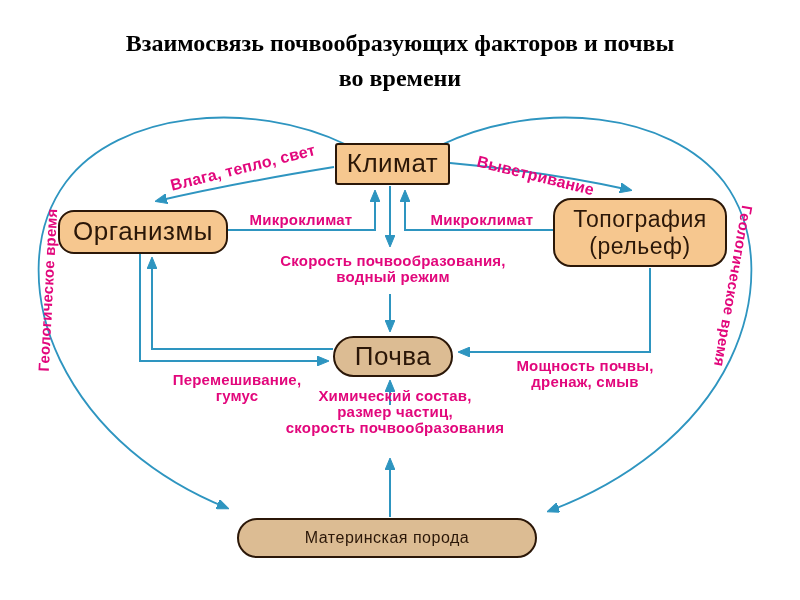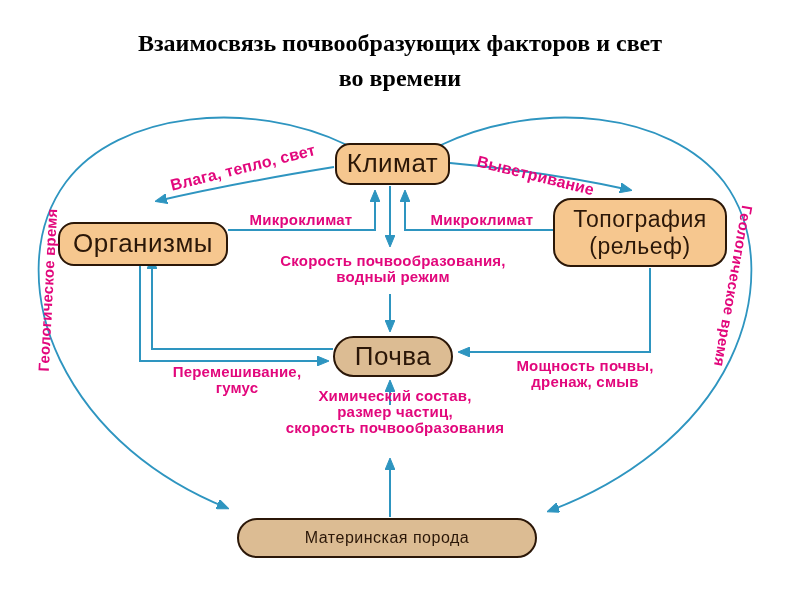--- a/index.html
+++ b/index.html
@@ -34,21 +34,21 @@
     position:absolute;color:var(--c-label);font-weight:bold;
     font-size:15px;line-height:16px;text-align:center;white-space:pre-line;
     letter-spacing:0.2px;
   }
 </style>
 </head>
 <body>
 
 <div id="stage">
 
-  <div class="title">Взаимосвязь почвообразующих факторов и свет
+  <div class="title">Взаимосвязь почвообразующих факторов и почвы
 во времени</div>
 
   <svg class="wires" width="800" height="600" viewBox="0 0 800 600">
     <defs>
       <marker id="ah" markerUnits="userSpaceOnUse" markerWidth="12" markerHeight="10" refX="10" refY="5" orient="auto">
         <path d="M0,0 L12,5 L0,10 Z" fill="#2e95c0" style="fill:var(--c-arrow)" stroke="none"></path>
       </marker>
     </defs>
 
     <path stroke-width="1.8" marker-end="url(#ah)" d="M 347,145 C 250,98 118,112 66,182 C 29,232 32,302 60,360 C 95,432 158,480 227,508"></path>
@@ -71,44 +71,44 @@
 
     <path stroke-width="2" marker-end="url(#ah)" d="M 140,254 L 140,361 L 327,361"></path>
 
     <path stroke-width="2" marker-end="url(#ah)" d="M 650,268 L 650,352 L 460,352"></path>
 
     <path stroke-width="2" marker-end="url(#ah)" d="M 390,517 L 390,460"></path>
 
     <path stroke-width="2" marker-end="url(#ah)" d="M 390,405 L 390,382"></path>
   </svg>
 
-  <div class="node" style="left:335px;top:143px;width:115px;height:42px;border-radius:15px;font-size:26px;"><span>Климат</span></div>
+  <div class="node" style="left:335px;top:143px;width:115px;height:42px;border-radius:3px;font-size:26px;"><span>Климат</span></div>
 
-  <div class="node" style="left:58px;top:210px;width:170px;height:44px;border-radius:16px;font-size:26px;margin-top:12px;"><span>Организмы</span></div>
+  <div class="node" style="left:58px;top:210px;width:170px;height:44px;border-radius:16px;font-size:26px;"><span>Организмы</span></div>
 
   <div class="node" style="left:553px;top:198px;width:174px;height:69px;border-radius:18px;font-size:23px;"><span>Топография
 (рельеф)</span></div>
 
   <div class="node tan" style="left:333px;top:336px;width:120px;height:41px;border-radius:21px;font-size:26px;text-align:right;"><span>Почва</span></div>
 
   <div class="node tan" style="left:237px;top:518px;width:300px;height:40px;border-radius:20px;font-size:16px;"><span>Материнская порода</span></div>
 
   <div class="elabel" style="left:148px;top:160px;width:190px;font-size:16px;transform:rotate(-14deg);">Влага, тепло, свет</div>
 
   <div class="elabel" style="left:458px;top:168px;width:155px;font-size:16px;transform:rotate(14deg);">Выветривание</div>
 
   <div class="elabel" style="left:230px;top:212px;width:142px;">Микроклимат</div>
 
   <div class="elabel" style="left:412px;top:212px;width:140px;">Микроклимат</div>
 
   <div class="elabel" style="left:248px;top:253px;width:290px;">Скорость почвообразования,
 водный режим</div>
 
 
-  <div class="elabel" style="left:142px;top:364px;width:190px;">Перемешивание,
+  <div class="elabel" style="left:142px;top:372px;width:190px;">Перемешивание,
 гумус</div>
 
   <div class="elabel" style="left:494px;top:358px;width:182px;">Мощность почвы,
 дренаж, смыв</div>
 
   <div class="elabel" style="left:250px;top:388px;width:290px;">Химический состав,
 размер частиц,
 скорость почвообразования</div>
 
   <div class="elabel" style="left:-47px;top:282px;width:190px;transform:rotate(-87deg);">Геологическое время</div>

